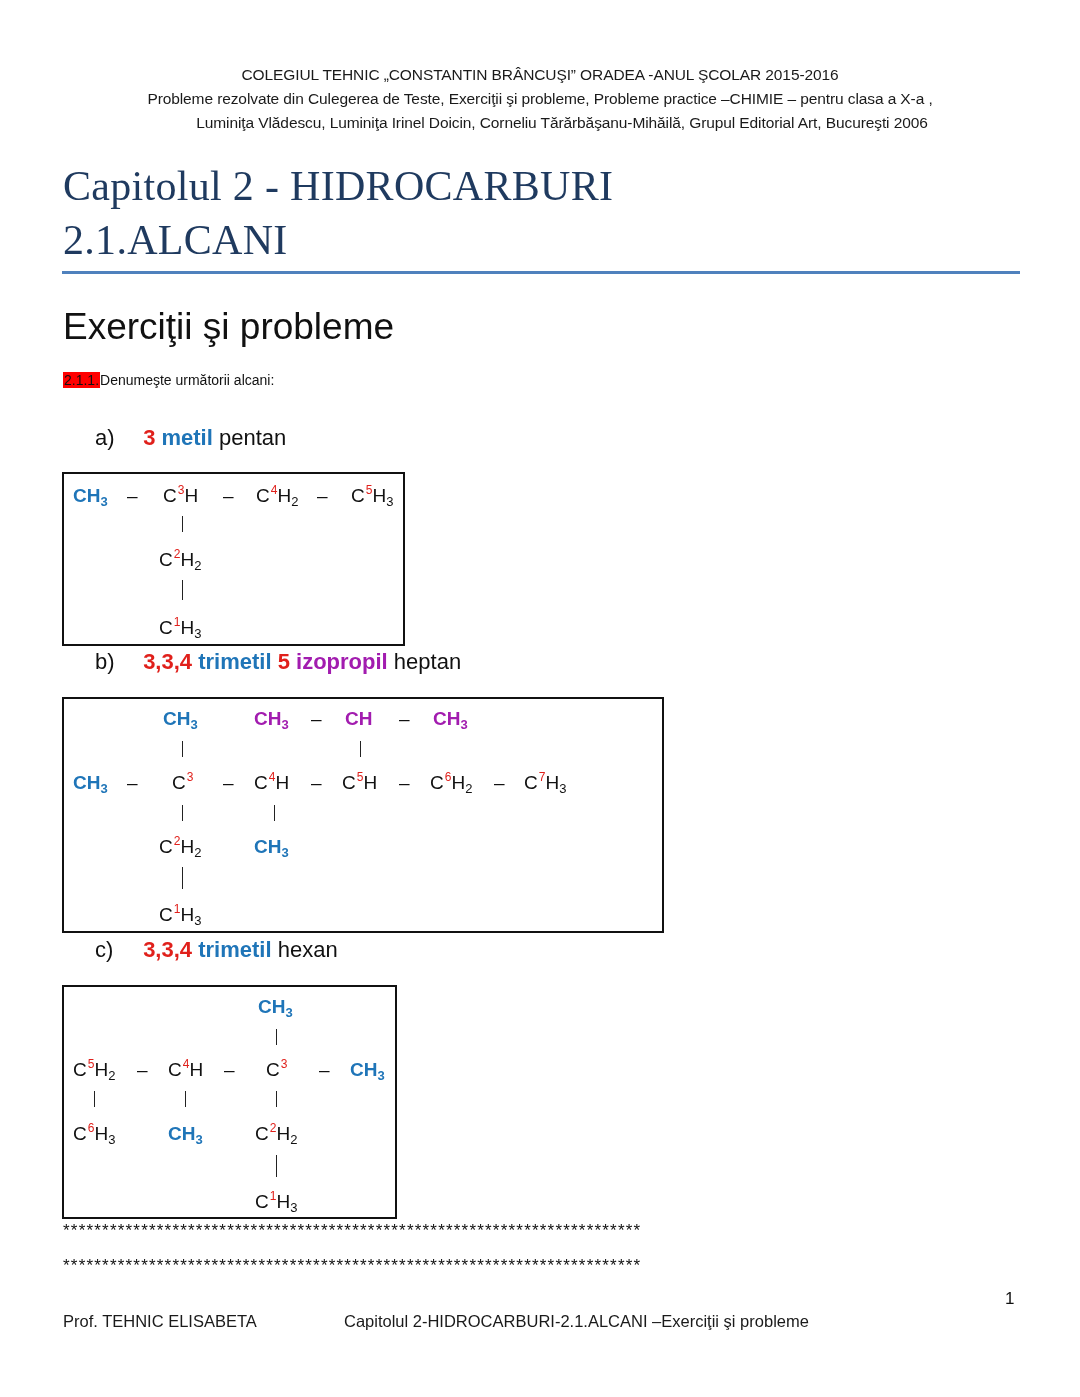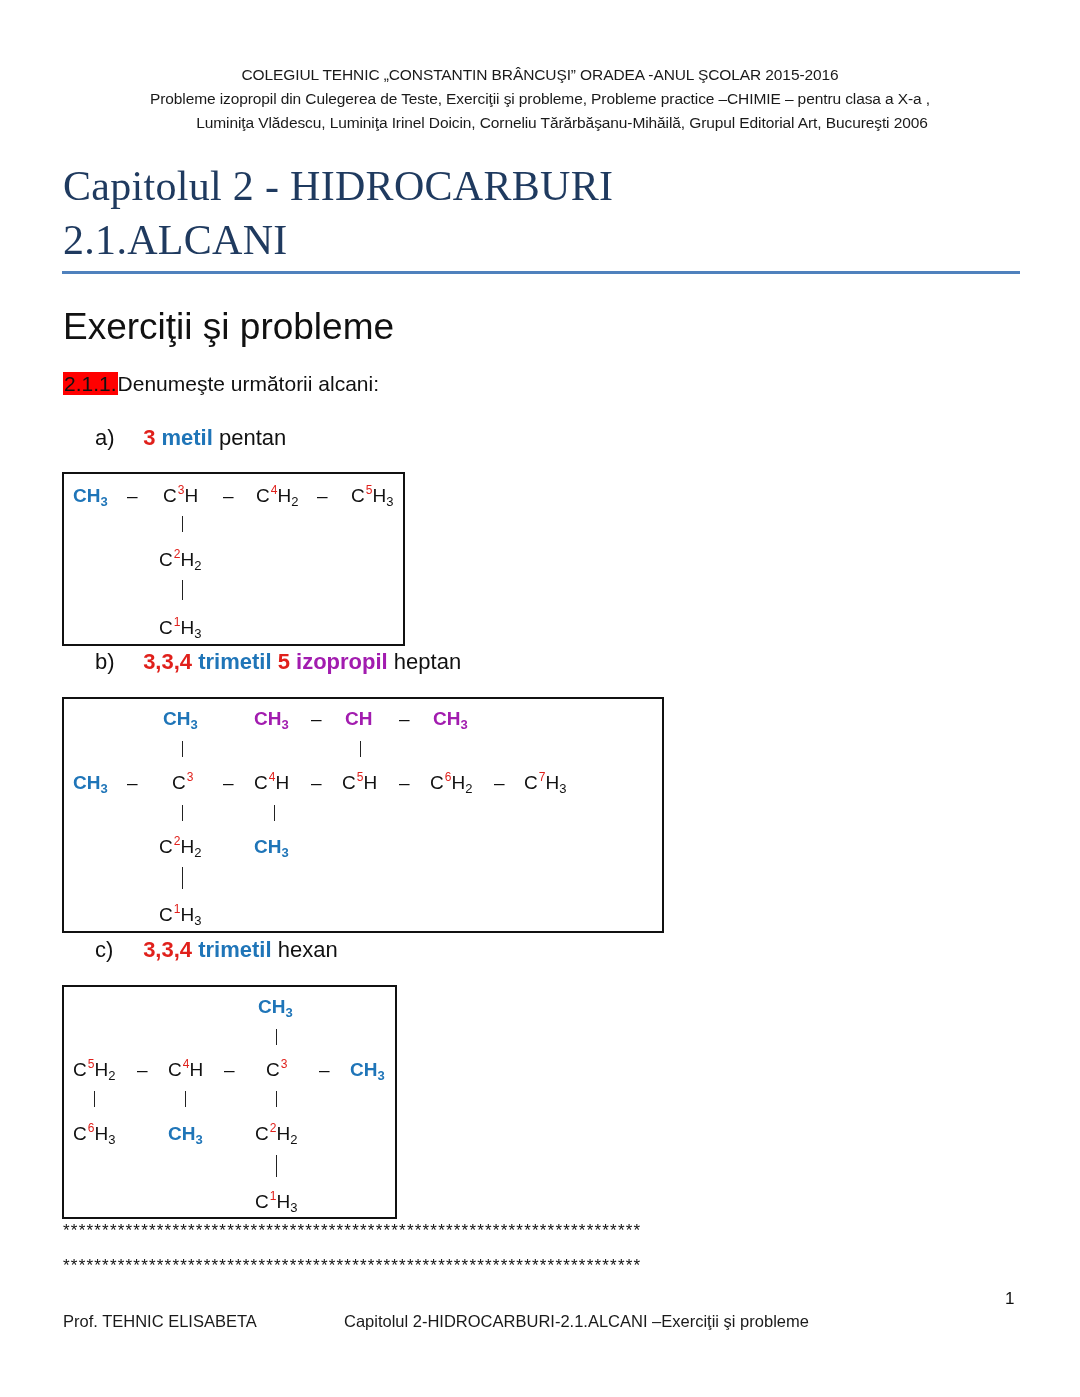--- a/index.html
+++ b/index.html
@@ -2,42 +2,42 @@
 <html><head>
 <meta charset="utf-8">
 <style>
   html, body { margin:0; padding:0; background:#ffffff; }
   body { width:1080px; height:1397px; position:relative; overflow:hidden;
          font-family:"Liberation Sans", "DejaVu Sans", sans-serif; color:#111; }
   .hdr { position:absolute; left:0; width:1080px; text-align:center; font-size:15.5px; color:#1a1a1a; letter-spacing:-0.1px; }
   .title { position:absolute; left:63px; font-family:"Liberation Serif","DejaVu Serif",serif; font-size:42px; color:#1f3a5f; letter-spacing:0.3px; }
   .rule { position:absolute; left:62px; top:271px; width:958px; height:3px; background:#4f81bd; }
   .h2 { position:absolute; left:63px; top:306px; font-size:37px; color:#111; }
-  .exnum { position:absolute; left:63px; top:372px; font-size:21px; }
+  .exnum { position:absolute; left:63px; top:372px; font-size:14px; }
   .exnum .tag { background:#ff0000; color:#111; padding:0 1px; }
   .item { position:absolute; left:95px; font-size:22px; }
   .item .lbl { display:inline-block; width:42px; }
   .red { color:#e0201b; font-weight:bold; }
   .blue { color:#1f75b8; font-weight:bold; }
   .green { color:#a21caf; font-weight:bold; }
   .box { position:absolute; border:2px solid #111; box-sizing:border-box; }
   .at { position:absolute; font-size:19px; white-space:nowrap; line-height:24px; }
   .at sub { font-size:13px; vertical-align:-4px; line-height:0; }
   .at sup { font-size:12px; color:#e0201b; vertical-align:8px; line-height:0; margin-left:1px; }
   .bond { position:absolute; font-size:19px; line-height:24px; }
   .vb { position:absolute; width:1px; background:#222; }
   .stars { position:absolute; left:63px; font-size:17px; letter-spacing:1.2px; color:#111; white-space:nowrap; }
   .pageno { position:absolute; left:1005px; top:1289px; font-size:17px; }
   .foot { position:absolute; top:1312px; font-size:16.5px; color:#1a1a1a; }
 </style>
 </head>
 <body>
 
 <div class="hdr" style="top:66px;">COLEGIUL TEHNIC „CONSTANTIN BRÂNCUŞI” ORADEA  -ANUL ŞCOLAR 2015-2016</div>
-<div class="hdr" style="top:90px;">Probleme izopropil din Culegerea de Teste, Exerciţii şi probleme, Probleme practice –CHIMIE – pentru clasa a X-a ,</div>
+<div class="hdr" style="top:90px;">Probleme rezolvate din Culegerea de Teste, Exerciţii şi probleme, Probleme practice –CHIMIE – pentru clasa a X-a ,</div>
 <div class="hdr" style="top:114px;padding-left:22px;">Luminiţa Vlădescu, Luminiţa Irinel Doicin, Corneliu Tărărbăşanu-Mihăilă, Grupul Editorial Art, Bucureşti 2006</div>
 
 <div class="title" style="top:162px;">Capitolul 2 - HIDROCARBURI</div>
 <div class="title" style="top:216px;">2.1.ALCANI</div>
 <div class="rule"></div>
 
 <div class="h2">Exerciţii şi probleme</div>
 
 <div class="exnum">
   <span class="tag">2.1.1.</span><span>Denumeşte următorii alcani:</span>

